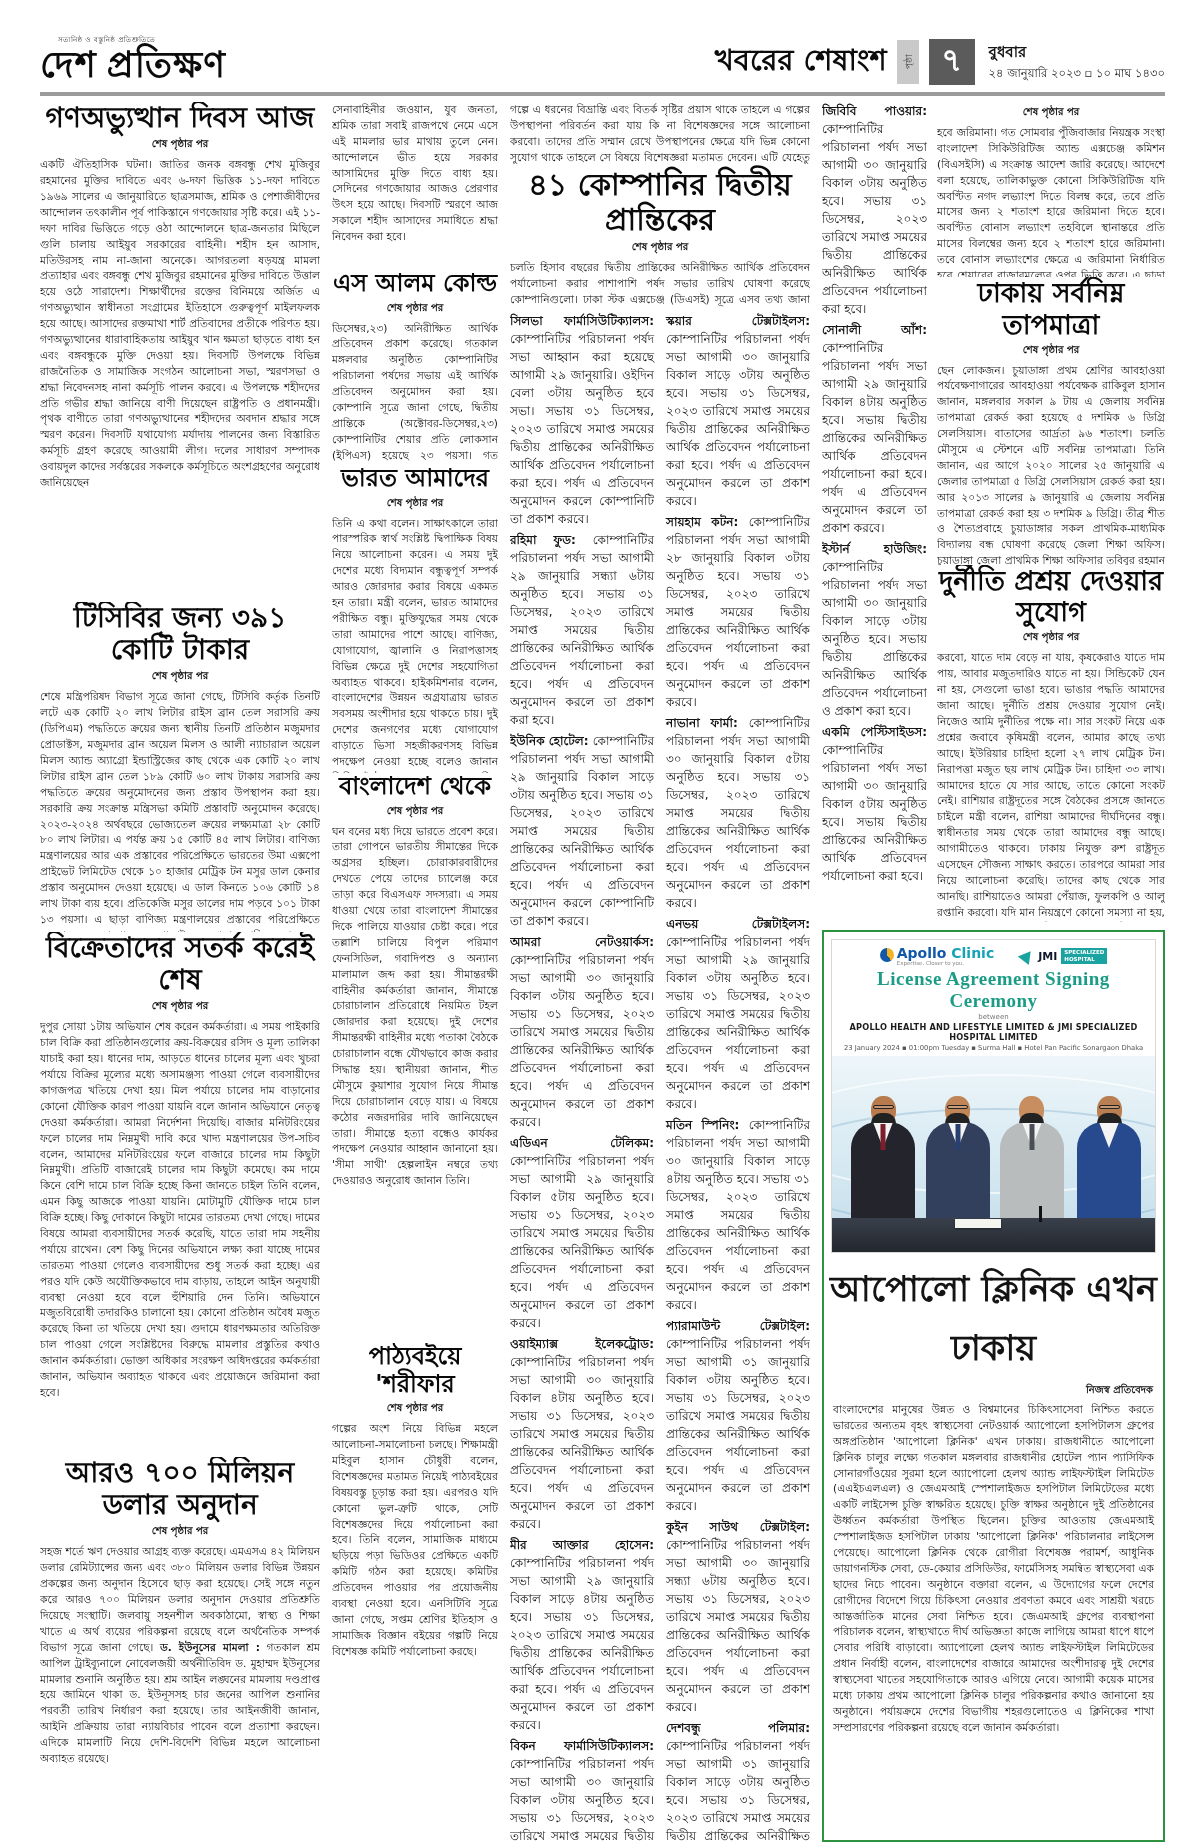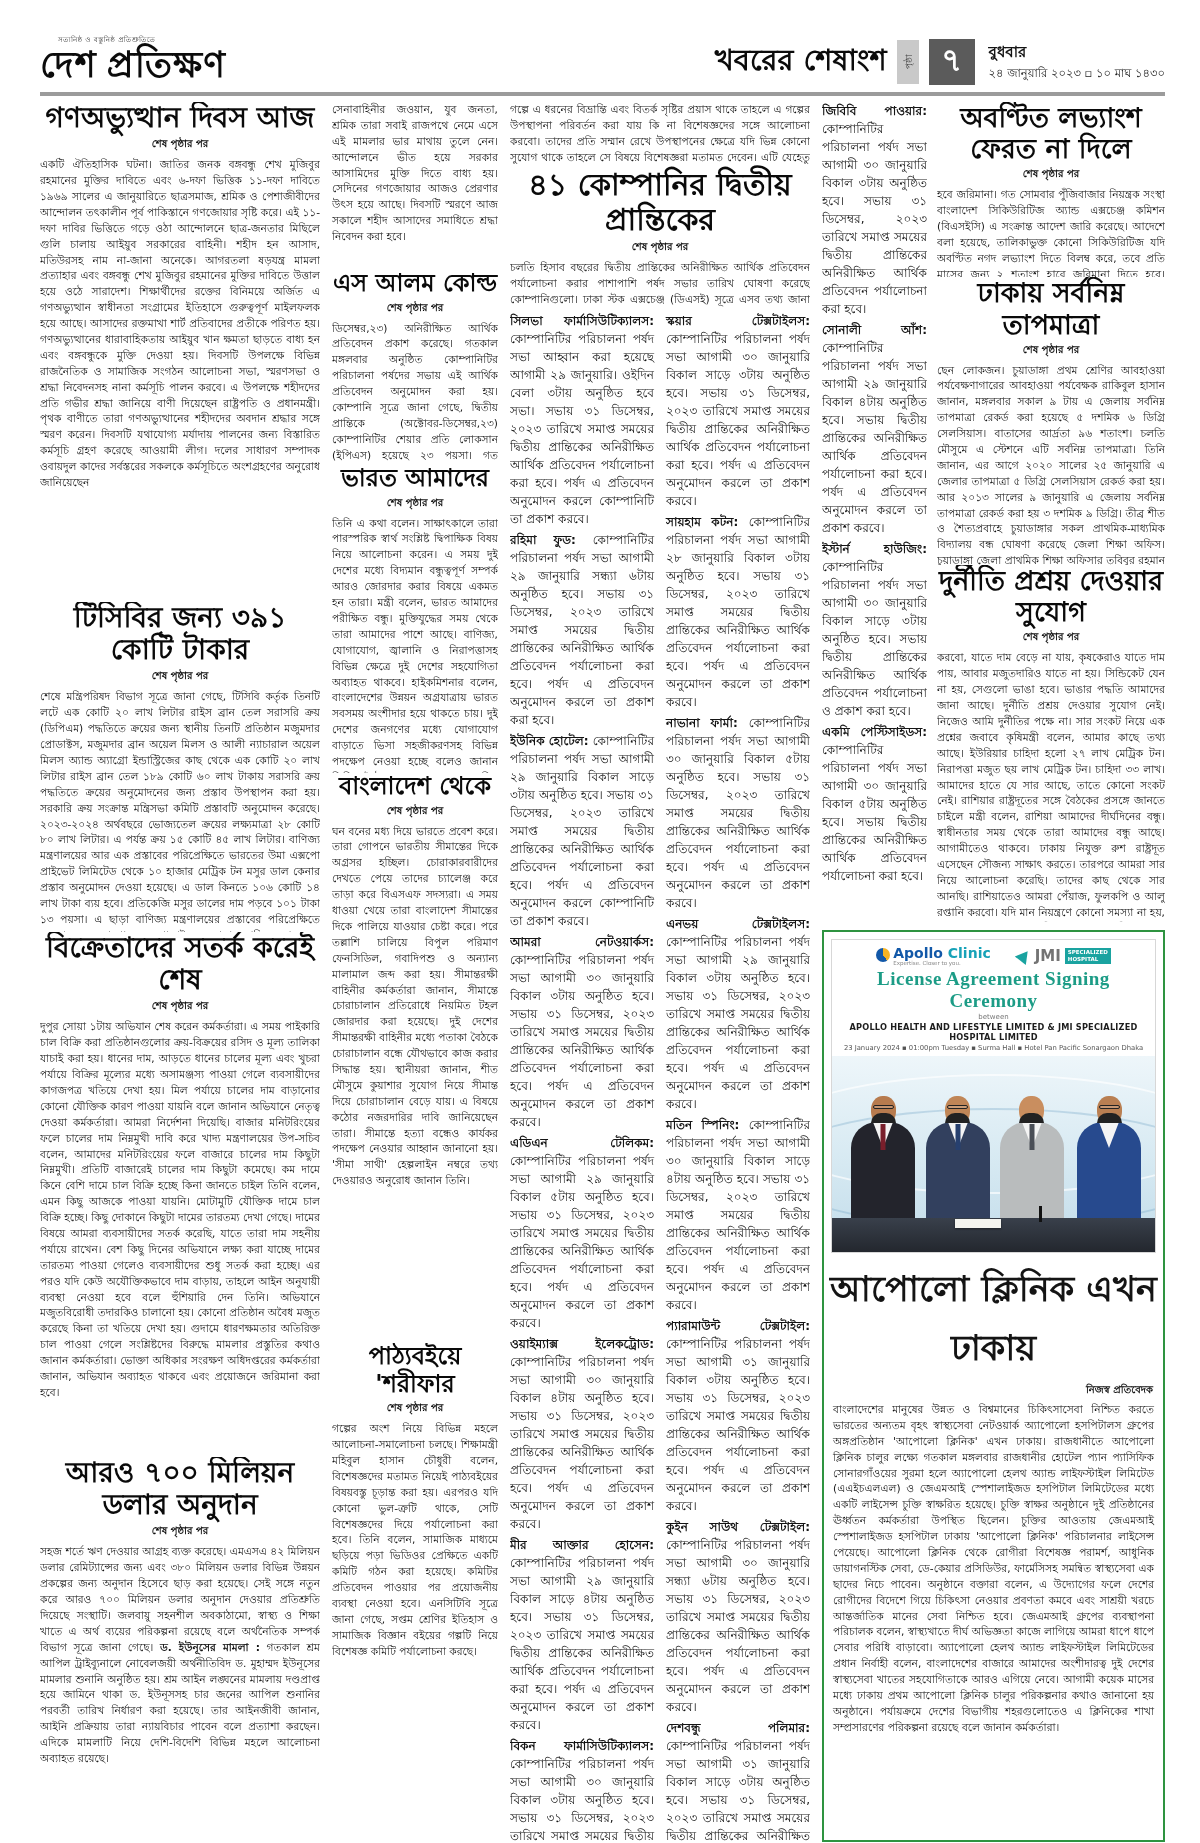--- a/index.html
+++ b/index.html
@@ -59,21 +59,21 @@
   .photo { margin:7px; border:1px solid #d7d7d7; overflow:hidden; flex:0 0 auto; }
   .photo-head { background:#fff; padding:6px 8px 4px; text-align:center; position:relative; }
   .logo-row { display:flex; justify-content:center; align-items:center; gap:26px; margin-bottom:2px; }
   .apollo-logo { display:flex; align-items:flex-start; gap:3px; }
   .apollo-mark { width:14px; height:14px; border-radius:50%; background:conic-gradient(#f4b324 0 40%, #1258a8 40% 100%); margin-top:2px; }
   .apollo-word { font-size:14px; font-weight:800; color:#1258a8; line-height:1; }
   .apollo-word .clinic { color:#17a2b8; font-weight:600; }
   .apollo-tag { font-size:5.5px; color:#888; text-align:left; }
   .jmi-logo { display:flex; align-items:center; gap:4px; }
   .jmi-bird { width:0; height:0; border-left:7px solid transparent; border-right:7px solid transparent; border-bottom:12px solid #1aa3a0; transform:rotate(38deg); }
-  .jmi-word { font-size:15px; font-weight:800; color:#737373; line-height:1; }
+  .jmi-word { font-size:11px; font-weight:800; color:#0f172a; line-height:1; }
   .jmi-sub { font-size:5.5px; font-weight:700; color:#ffffff; background:#1aa3a0; text-align:left; line-height:1.3; padding:1px 3px; }
   .ceremony-title { font-family:"Liberation Serif", serif; font-size:19px; font-weight:700; color:#1c9c86; letter-spacing:.5px; }
   .between { font-size:7px; color:#777; margin-top:1px; }
   .parties { font-size:8.2px; font-weight:800; color:#1d1d1d; margin-top:1px; letter-spacing:.2px; }
   .details { font-size:6.8px; color:#555; margin-top:2px; }
   .photo-scene { position:relative; height:196px; background:linear-gradient(180deg,#eef6fa 0%, #d6e9f2 55%, #c2dcea 100%); overflow:hidden; }
   .wave { position:absolute; width:140%; height:120px; border-radius:50%; border:2px solid rgba(255,255,255,.65); left:-20%; }
   .wave.w1{ top:18px; } .wave.w2{ top:52px; border-color:rgba(120,170,200,.35); }
   .person { position:absolute; bottom:34px; }
   .head { width:25px; height:29px; border-radius:46%; margin:0 auto; }
@@ -194,21 +194,20 @@
     <section class="rightwrap">
       <div class="right-top">
         <div class="midb" id="companies-b">
             <p class="company"><b>জিবিবি পাওয়ার: </b>কোম্পানিটির পরিচালনা পর্ষদ সভা আগামী ৩০ জানুয়ারি বিকাল ৩টায় অনুষ্ঠিত হবে। সভায় ৩১ ডিসেম্বর, ২০২৩ তারিখে সমাপ্ত সময়ের দ্বিতীয় প্রান্তিকের অনিরীক্ষিত আর্থিক প্রতিবেদন পর্যালোচনা করা হবে।</p>
             <p class="company"><b>সোনালী আঁশ: </b>কোম্পানিটির পরিচালনা পর্ষদ সভা আগামী ২৯ জানুয়ারি বিকাল ৪টায় অনুষ্ঠিত হবে। সভায় দ্বিতীয় প্রান্তিকের অনিরীক্ষিত আর্থিক প্রতিবেদন পর্যালোচনা করা হবে। পর্ষদ এ প্রতিবেদন অনুমোদন করলে তা প্রকাশ করবে।</p>
             <p class="company"><b>ইস্টার্ন হাউজিং: </b>কোম্পানিটির পরিচালনা পর্ষদ সভা আগামী ৩০ জানুয়ারি বিকাল সাড়ে ৩টায় অনুষ্ঠিত হবে। সভায় দ্বিতীয় প্রান্তিকের অনিরীক্ষিত আর্থিক প্রতিবেদন পর্যালোচনা ও প্রকাশ করা হবে।</p>
             <p class="company"><b>একমি পেস্টিসাইডস: </b>কোম্পানিটির পরিচালনা পর্ষদ সভা আগামী ৩০ জানুয়ারি বিকাল ৫টায় অনুষ্ঠিত হবে। সভায় দ্বিতীয় প্রান্তিকের অনিরীক্ষিত আর্থিক প্রতিবেদন পর্যালোচনা করা হবে।</p>
           </div>
         <div class="rightcol">
           <article class="r1">
-            <h2 class="headline">অবণ্টিত লভ্যাংশ ফেরত না দিলে</h2>
             <div class="cont-label">শেষ পৃষ্ঠার পর</div>
             <p class="body">হবে জরিমানা। গত সোমবার পুঁজিবাজার নিয়ন্ত্রক সংস্থা বাংলাদেশ সিকিউরিটিজ অ্যান্ড এক্সচেঞ্জ কমিশন (বিএসইসি) এ সংক্রান্ত আদেশ জারি করেছে। আদেশে বলা হয়েছে, তালিকাভুক্ত কোনো সিকিউরিটিজ যদি অবণ্টিত নগদ লভ্যাংশ দিতে বিলম্ব করে, তবে প্রতি মাসের জন্য ২ শতাংশ হারে জরিমানা দিতে হবে। অবণ্টিত বোনাস লভ্যাংশ তহবিলে স্থানান্তরে প্রতি মাসের বিলম্বের জন্য হবে ২ শতাংশ হারে জরিমানা। তবে বোনাস লভ্যাংশের ক্ষেত্রে এ জরিমানা নির্ধারিত হবে শেয়ারের বাজারমূল্যের ওপর ভিত্তি করে। এ ছাড়া এর মধ্যে অবণ্টিত অধিকারমূলক শেয়ার বা রাইট শেয়ার এবং বিভিন্ন কারণে পড়ে থাকা বিনিয়োগকারীদের চাঁদার অর্থ সময়মতো তহবিলে স্থানান্তর না করলে মাসের বিলম্বের জন্য ২ শতাংশ হারে জরিমানা গুনতে হবে। উল্লেখ্য, তালিকাভুক্ত সিকিউরিটিজে বিনিয়োগকারীদের প্রাপ্য লভ্যাংশ বা রাইট শেয়ার বা চাঁদার অর্থ দীর্ঘদিন বছর অবণ্টিত অবস্থায় পড়ে থাকলে তা পুঁজিবাজার স্থিতিশীলকরণ তহবিলে জমা দেয়ার নিয়ম রয়েছে। ২০২১ সালের জুনে এসংক্রান্ত আইন পাশ করে বিএসইসি। এরপর পুঁজিবাজারে তালিকাভুক্ত বিভিন্ন সিকিউরিটিজ পড়ে থাকা অবণ্টিত লভ্যাংশ সিএমএসএফে ফেরত দেওয়ার প্রক্রিয়া শুরু হয়। তবে সংশ্লিষ্ট সূত্রে জানা যায়, আইন করার পরও অনেক প্রতিষ্ঠান অবণ্টিত লভ্যাংশের অর্থ তহবিলে জমা দিচ্ছে না। এ কারণে জরিমানার আইন করেছে বিএসইসি।</p>
           </article>
           <article class="r2">
             <h2 class="headline">ঢাকায় সর্বনিম্ন তাপমাত্রা</h2>
             <div class="cont-label">শেষ পৃষ্ঠার পর</div>
             <p class="body"><span>ছেন লোকজন। চুয়াডাঙ্গা প্রথম শ্রেণির আবহাওয়া পর্যবেক্ষণাগারের আবহাওয়া পর্যবেক্ষক রাকিবুল হাসান জানান, মঙ্গলবার সকাল ৯ টায় এ জেলায় সর্বনিম্ন তাপমাত্রা রেকর্ড করা হয়েছে ৫ দশমিক ৬ ডিগ্রি সেলসিয়াস। বাতাসের আর্দ্রতা ৯৬ শতাংশ। চলতি মৌসুমে এ স্টেশনে এটি সর্বনিম্ন তাপমাত্রা। তিনি জানান, এর আগে ২০২০ সালের ২৫ জানুয়ারি এ জেলার তাপমাত্রা ৫ ডিগ্রি সেলসিয়াস রেকর্ড করা হয়। আর ২০১৩ সালের ৯ জানুয়ারি এ জেলায় সর্বনিম্ন তাপমাত্রা রেকর্ড করা হয় ৩ দশমিক ৯ ডিগ্রি। তীব্র শীত ও শৈত্যপ্রবাহে চুয়াডাঙ্গার সকল প্রাথমিক-মাধ্যমিক বিদ্যালয় বন্ধ ঘোষণা করেছে জেলা শিক্ষা অফিস। চুয়াডাঙ্গা জেলা প্রাথমিক শিক্ষা অফিসার তবিবুর রহমান বলেন, সোমবার চুয়াডাঙ্গার তাপমাত্রা ১০ ডিগ্রি সেলসিয়াসের নিচে নামায় বিদ্যালয় বন্ধ ছিল। স্থানীয় আবহাওয়া অফিসের সঙ্গে কথা বলে তাপমাত্রা বাড়ার পূর্বাভাস পাওয়ায় খুলনা বিভাগীয় উপ-পরিচালকের নির্দেশে সকল বিদ্যালয় গতকাল মঙ্গলবার বন্ধ রয়েছে। চুয়াডাঙ্গা জেলা মাধ্যমিক শিক্ষা অফিসার আতাউর রহমান জানান, তীব্র শীতের কারণে শিক্ষার্থীদের স্বাস্থ্যঝুঁকির কথা ভেবে বিদ্যালয়গুলোতে পাঠদান বন্ধ রাখা হয়েছে।</span>  </p>
           </article>
           <article class="grow">
             <h2 class="headline">দুর্নীতি প্রশ্রয় দেওয়ার সুযোগ</h2>

